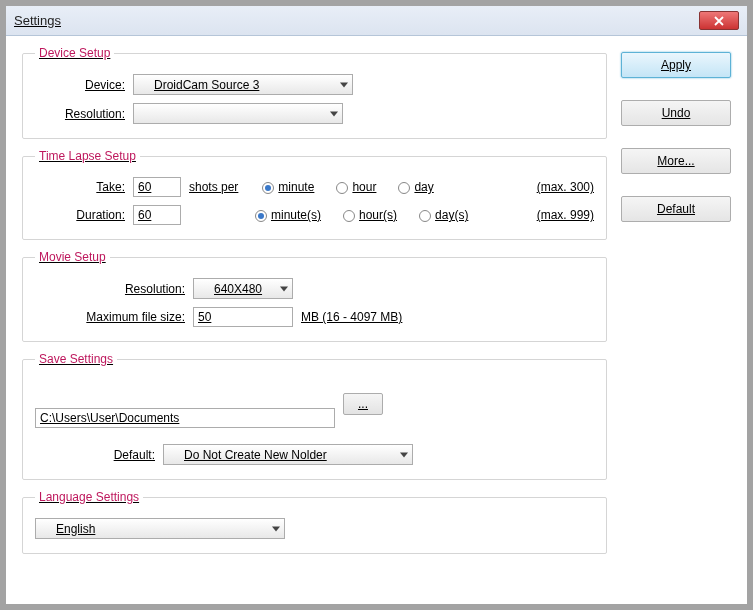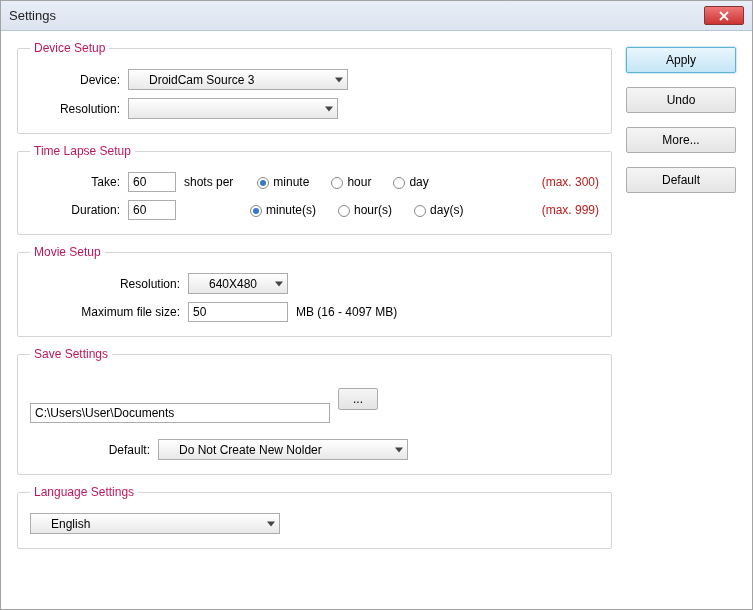--- a/index.html
+++ b/index.html
@@ -1,39 +1,39 @@
 <!DOCTYPE html>
 <html><head>
 <meta charset="utf-8">
 <style>
 * { box-sizing: border-box; margin: 0; padding: 0; }
 body { font-family: "Segoe UI", Tahoma, sans-serif; font-size: 12px; background: #fff; width: 753px; height: 610px; position: relative; }
-.window { border: 1px solid #a3a3a3; width: 753px; height: 610px; box-shadow: 0 2px 10px rgba(0,0,0,0.3); }
+.window { border: 6px solid #a3a3a3; width: 753px; height: 610px; box-shadow: 0 2px 10px rgba(0,0,0,0.3); text-decoration: underline; }
 .titlebar { height: 30px; background: linear-gradient(#e8eef7, #dce4f0); border-bottom: 1px solid #b5c5d8; display: flex; align-items: center; padding: 0 8px; }
 .titlebar-title { flex: 1; color: #222; font-size: 13px; }
 .close-btn { width: 40px; height: 19px; background: linear-gradient(#e77, #c33); border: 1px solid #833; border-radius: 2px; color: #fff; display: flex; align-items: center; justify-content: center; font-size: 11px; cursor: default; }
 .close-btn svg { width: 10px; height: 10px; }
 .content { display: flex; padding: 10px 16px 16px 16px; gap: 14px; height: calc(100% - 30px); }
 .left { flex: 1; display: flex; flex-direction: column; gap: 10px; }
-.right { width: 110px; display: flex; flex-direction: column; gap: 14px; padding-top: 6px; }
+.right { width: 110px; display: flex; flex-direction: column; gap: 22px; padding-top: 6px; }
 .btn { height: 26px; border: 1px solid #adadad; background: linear-gradient(#f5f5f5, #e5e5e5); border-radius: 2px; font-size: 12px; cursor: default; }
 .btn.primary { border: 1px solid #5db2d6; background: linear-gradient(#eaf6fd, #c4e5f6); box-shadow: 0 0 2px #5db2d6; }
 fieldset { border: 1px solid #d5d5d5; border-radius: 2px; padding: 10px 12px 14px 12px; position: relative; }
 legend { font-size: 12px; color: #be185d; padding: 0 4px; }
 .row { display: flex; align-items: center; gap: 8px; margin-top: 8px; }
 .row:first-of-type { margin-top: 4px; }
 .lbl { text-align: right; }
 .combo { height: 21px; border: 1px solid #acacac; background: linear-gradient(#fff, #e8e8e8); font-size: 12px; padding: 0 20px; position: relative; display: flex; align-items: center; }
 .combo::after { content: ""; position: absolute; right: 4px; top: 50%; transform: translateY(-50%); width: 0; height: 0; border-left: 4px solid transparent; border-right: 4px solid transparent; border-top: 5px solid #444; }
 .textin { height: 20px; border: 1px solid #acacac; background: #fff; padding: 0 4px; font-size: 12px; }
 .radio { display: inline-flex; align-items: flex-end; gap: 4px; }
 .radio-dot { width: 12px; height: 12px; border: 1px solid #888; border-radius: 50%; background: #fff; display: inline-flex; align-items: center; justify-content: center; }
 .radio-dot.checked::after { content: ""; width: 6px; height: 6px; border-radius: 50%; background: #3a78c9; }
 .browse-btn { width: 40px; height: 22px; border: 1px solid #acacac; background: linear-gradient(#f5f5f5, #e3e3e3); border-radius: 2px; font-size: 12px; }
-.hint { color: #b91c1c; }
+.hint { color: #000000; }
 </style>
 </head>
 <body>
 
 <div class="window">
   <div class="titlebar">
     <div class="titlebar-title">Settings</div>
     <div class="close-btn">
       <svg viewBox="0 0 10 10">
           <path d="M1 1 L9 9 M9 1 L1 9" stroke="#fff" stroke-width="1.8"></path>

